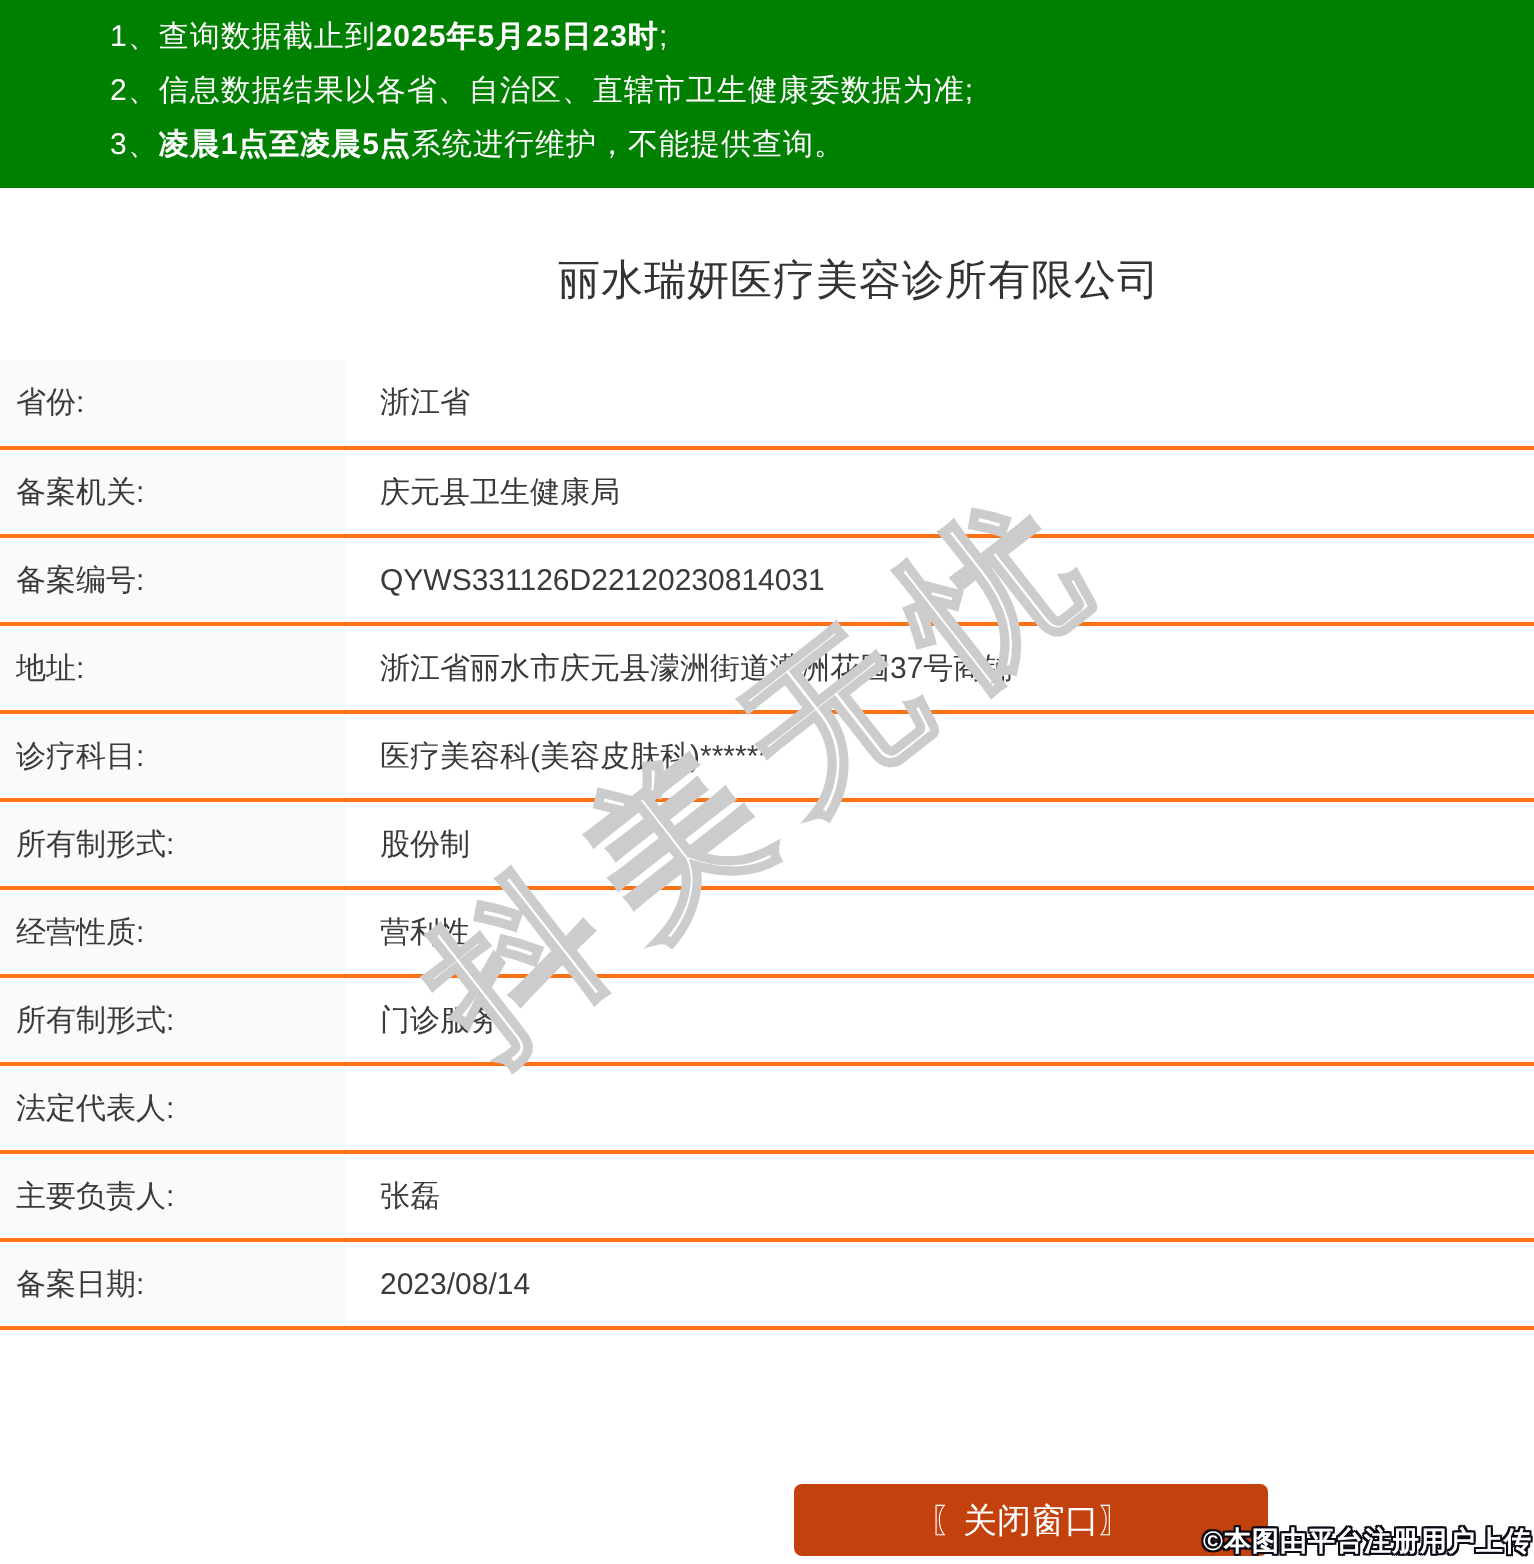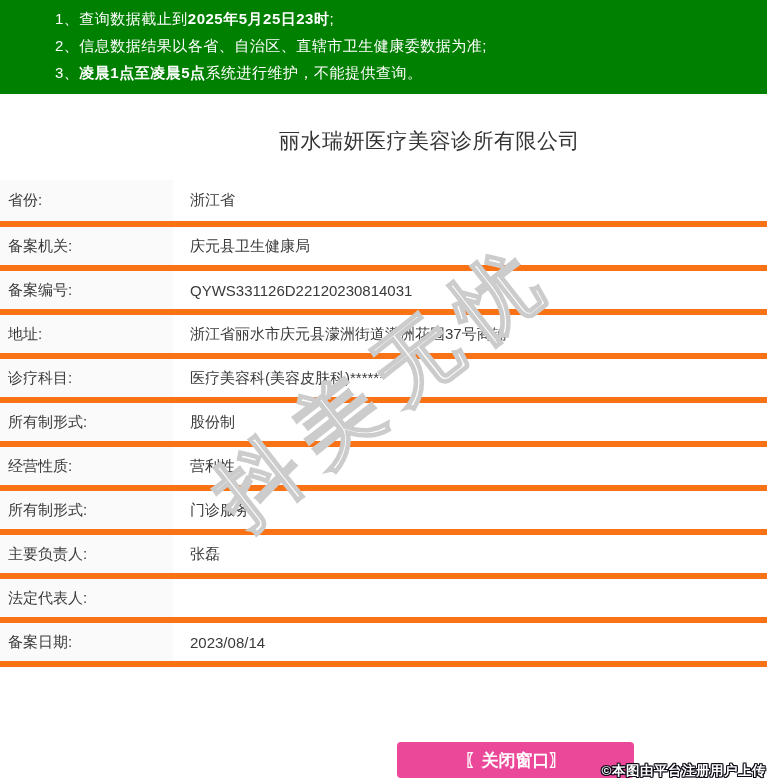--- a/index.html
+++ b/index.html
@@ -38,21 +38,21 @@
     letter-spacing: 0.5px;
   }
 
   
   .info-table {
     width: 767px;
     border-collapse: collapse;
     table-layout: fixed;
     margin-top: 21px;
   }
-  .info-table tr { border-bottom: 6px solid #f97316; }
+  .info-table tr { border-bottom: 2px solid #f97316; }
   .info-table td {
     height: 44px;
     font-size: 15px;
     color: #3a3a3a;
     vertical-align: middle;
   }
   td.cell-label {
     width: 173px;
     background: #fafafa;
     padding-left: 8px;
@@ -82,29 +82,28 @@
   
   .footer {
     position: absolute;
     left: 0; top: 742px;
     width: 767px; height: 40px;
   }
   .close-button {
     position: absolute;
     left: 397px; top: 0;
     width: 237px; height: 36px;
-    background: #ec4899;
+    background: #c2410c;
     border: none;
     border-radius: 4px;
     color: #fff;
     font-size: 17px;
     font-family: inherit;
     cursor: pointer;
     z-index: 1;
-    font-weight: bold;
   }
   .upload-note {
     position: absolute;
     right: 1px; top: 20px;
     font-size: 13.5px;
     font-weight: bold;
     color: #fff;
     letter-spacing: 0.5px;
     white-space: nowrap;
     z-index: 2;
@@ -154,26 +153,26 @@
     </tr>
     <tr>
       <td class="cell-label">经营性质:</td>
       <td class="cell-value">营利性</td>
     </tr>
     <tr>
       <td class="cell-label">所有制形式:</td>
       <td class="cell-value">门诊服务</td>
     </tr>
     <tr>
+      <td class="cell-label">法定代表人:</td>
+      <td class="cell-value"></td>
+    </tr>
+    <tr>
       <td class="cell-label">主要负责人:</td>
       <td class="cell-value">张磊</td>
-    </tr>
-    <tr>
-      <td class="cell-label">法定代表人:</td>
-      <td class="cell-value"></td>
     </tr>
     <tr>
       <td class="cell-label">备案日期:</td>
       <td class="cell-value">2023/08/14</td>
     </tr>
   </tbody>
 </table>
 
 <div class="watermark">抖美无忧</div>
 

